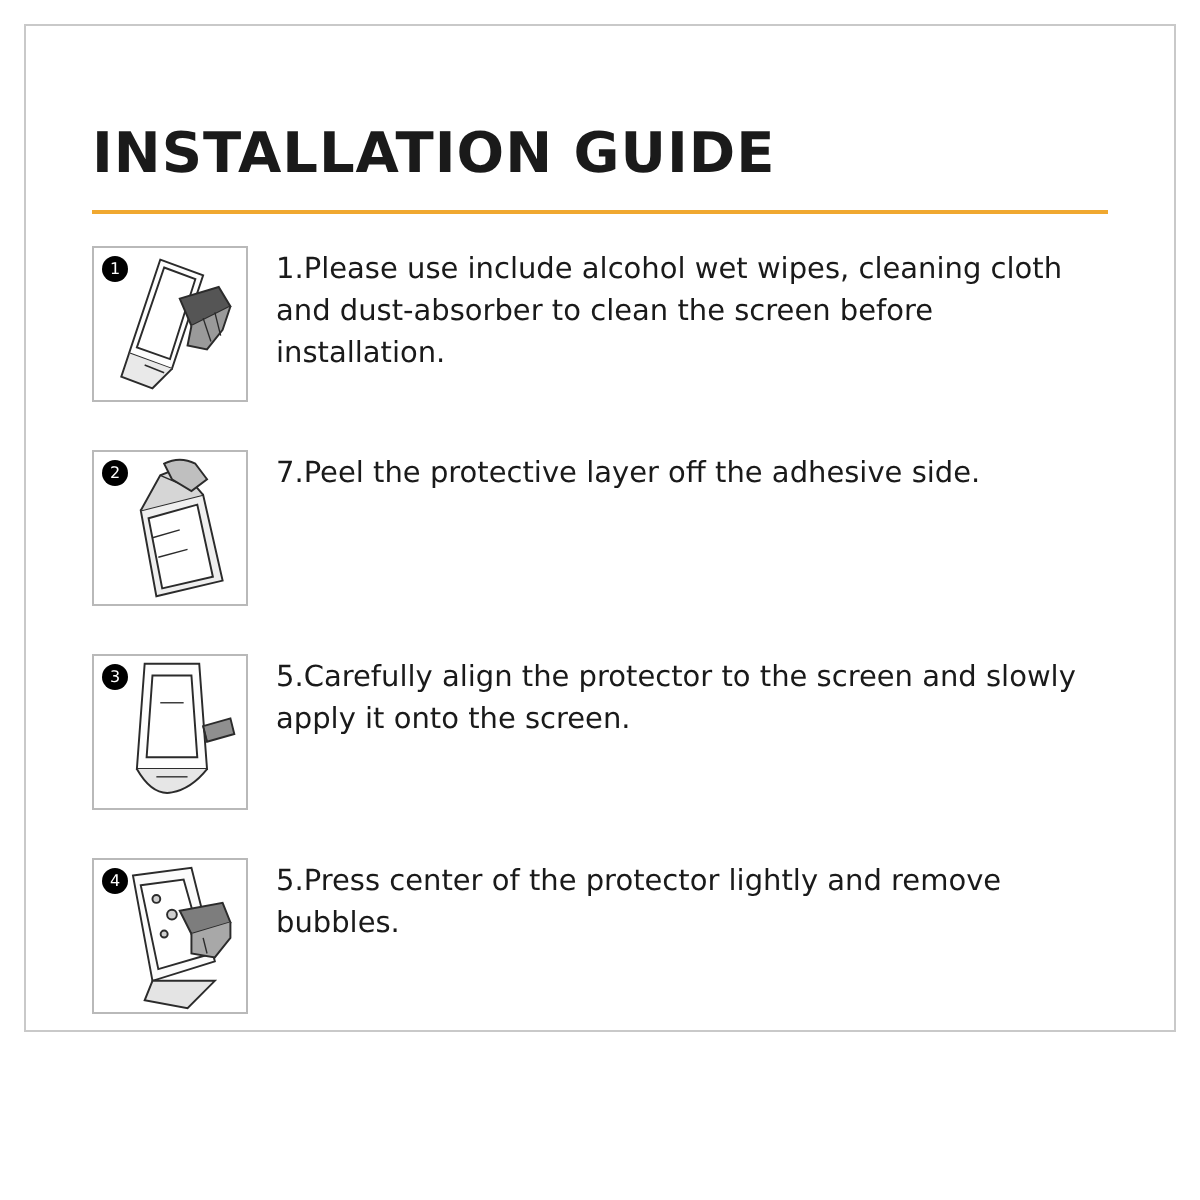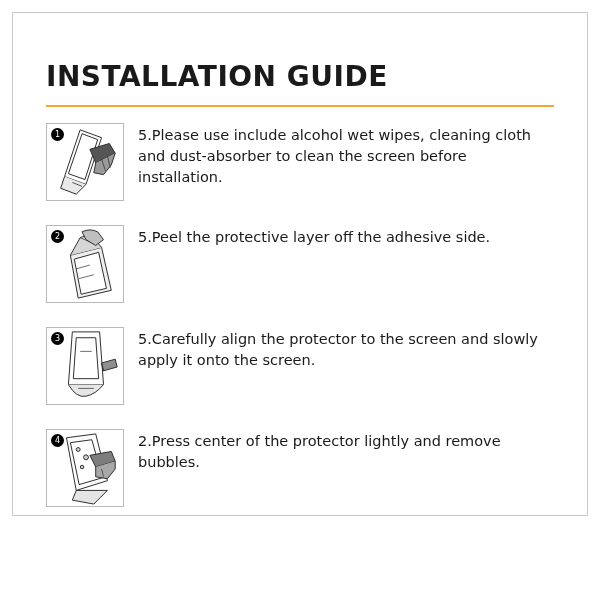--- a/index.html
+++ b/index.html
@@ -128,39 +128,39 @@
               <path d="M36 10 L52 16 L39 57 L22 51 Z" fill="#ffffff"></path>
               <path d="M18 54 L14 66 L30 72 L40 62" fill="#e9e9e9"></path>
               <path d="M26 60 L36 64" stroke-width="0.8"></path>
               <path d="M44 26 L64 20 L70 30 L50 40 Z" fill="#555555" stroke="#2b2b2b"></path>
               <path d="M50 40 L48 50 L58 52 L66 42 L70 30" fill="#9a9a9a" stroke="#2b2b2b"></path>
               <path d="M56 36 L60 48" stroke-width="0.7"></path>
               <path d="M62 33 L65 45" stroke-width="0.7"></path>
             </g>
           </svg>
         </div>
-        <div class="step-text">5.Please use include alcohol wet wipes, cleaning cloth and dust-absorber to clean the screen before installation.</div>
+        <div class="step-text">1.Please use include alcohol wet wipes, cleaning cloth and dust-absorber to clean the screen before installation.</div>
       </div>
 
       <div class="step s2">
         <div class="thumb">
           <div class="badge">2</div>
           <svg viewBox="0 0 78 78">
             <g stroke="#2b2b2b" stroke-width="1" fill="none">
               <path d="M24 30 L56 22 L66 66 L32 74 Z" fill="#efefef"></path>
               <path d="M28 34 L53 27 L61 64 L35 70 Z" fill="#ffffff"></path>
               <path d="M24 30 L34 12 L44 8 L56 22" fill="#d6d6d6"></path>
               <path d="M34 12 L48 18" stroke-width="0.7"></path>
               <path d="M36 6 Q44 2 52 6 L58 14 L50 20 L40 14 Z" fill="#bfbfbf"></path>
               <path d="M30 44 L44 40" stroke-width="0.7"></path>
               <path d="M33 54 L48 50" stroke-width="0.7"></path>
             </g>
           </svg>
         </div>
-        <div class="step-text">5.Peel the protective layer off the adhesive side.</div>
+        <div class="step-text">7.Peel the protective layer off the adhesive side.</div>
       </div>
 
       <div class="step s3">
         <div class="thumb">
           <div class="badge">3</div>
           <svg viewBox="0 0 78 78">
             <g stroke="#2b2b2b" stroke-width="1" fill="none">
               <path d="M26 4 L54 4 L58 58 L22 58 Z" fill="#fdfdfd"></path>
               <path d="M30 10 L50 10 L53 52 L27 52 Z" fill="#ffffff"></path>
               <path d="M22 58 Q30 72 40 70 Q50 68 58 58" fill="#e6e6e6"></path>
@@ -184,18 +184,18 @@
               <circle cx="32" cy="20" r="2" fill="#cfcfcf"></circle>
               <circle cx="40" cy="28" r="2.5" fill="#cfcfcf"></circle>
               <circle cx="36" cy="38" r="1.8" fill="#cfcfcf"></circle>
               <path d="M30 62 L26 72 L48 76 L62 62 Z" fill="#e4e4e4"></path>
               <path d="M44 26 L66 22 L70 32 L50 38 Z" fill="#7d7d7d"></path>
               <path d="M50 38 L50 48 L62 50 L70 40 L70 32" fill="#a8a8a8"></path>
               <path d="M56 40 L58 48" stroke-width="0.7"></path>
             </g>
           </svg>
         </div>
-        <div class="step-text">2.Press center of the protector lightly and remove bubbles.</div>
+        <div class="step-text">5.Press center of the protector lightly and remove bubbles.</div>
       </div>
 
     </div>
   </div>
 </div>
 
 </body></html>

